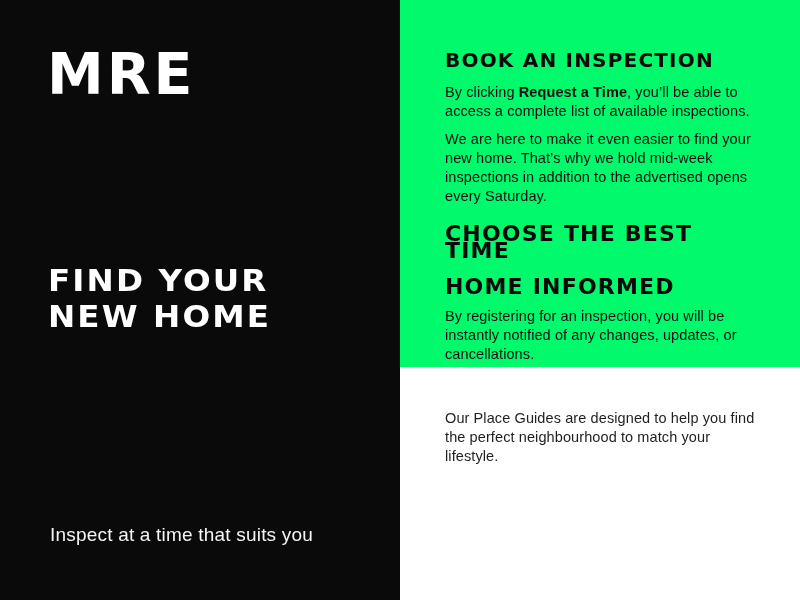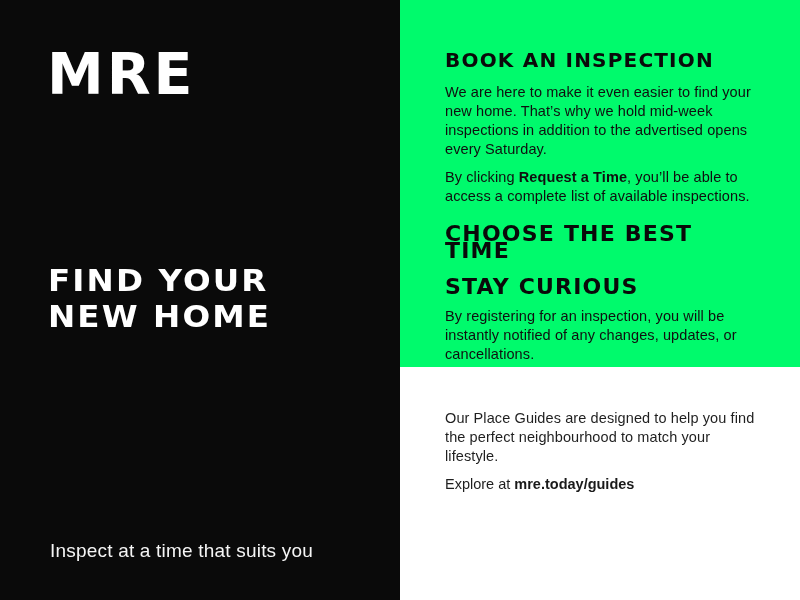--- a/index.html
+++ b/index.html
@@ -45,21 +45,21 @@
     line-height: 36px;
     letter-spacing: 2px;
     color: #ffffff;
     transform: scaleX(1.05);
     transform-origin: left top;
     white-space: nowrap;
   }
   .tagline {
     position: absolute;
     left: 50px;
-    top: 540px;
+    top: 524px;
     font-size: 19px;
     font-weight: 400;
     color: #f5f5f5;
     letter-spacing: 0.2px;
   }
 
   
   .right-panel {
     width: 400px;
     height: 600px;
@@ -138,33 +138,32 @@
     </div>
     <div class="tagline">Inspect at a time that suits you</div>
   </div>
 
   <div class="right-panel">
 
     <div class="green-section">
 
       <div class="title-lg">BOOK AN INSPECTION</div>
 
+      <p class="body-text"><span>By clicking </span><span class="bold">Request a Time</span><span>, you’ll be able to access a complete list of available inspections.</span></p>
+
       <p class="body-text">We are here to make it even easier to find your new home. That’s why we hold mid-week inspections in addition to the advertised opens every Saturday.</p>
-
-      <p class="body-text"><span>By clicking </span><span class="bold">Request a Time</span><span>, you’ll be able to access a complete list of available inspections.</span></p>
 
       <div class="title-sm">CHOOSE THE BEST TIME</div>
 
 
-      <div class="title-sm">STAY CURIOUS</div>
+      <div class="title-sm">HOME INFORMED</div>
 
       <p class="body-text">By registering for an inspection, you will be instantly notified of any changes, updates, or cancellations.</p>
     </div>
 
     <div class="white-section">
 
 
       <p class="body-text">Our Place Guides are designed to help you find the perfect neighbourhood to match your lifestyle.</p>
 
-      <p class="explore-line"><span>Explore at </span><span class="explore-link">mre.today/guides</span></p>
     </div>
   </div>
 </div>
 
 </body></html>

